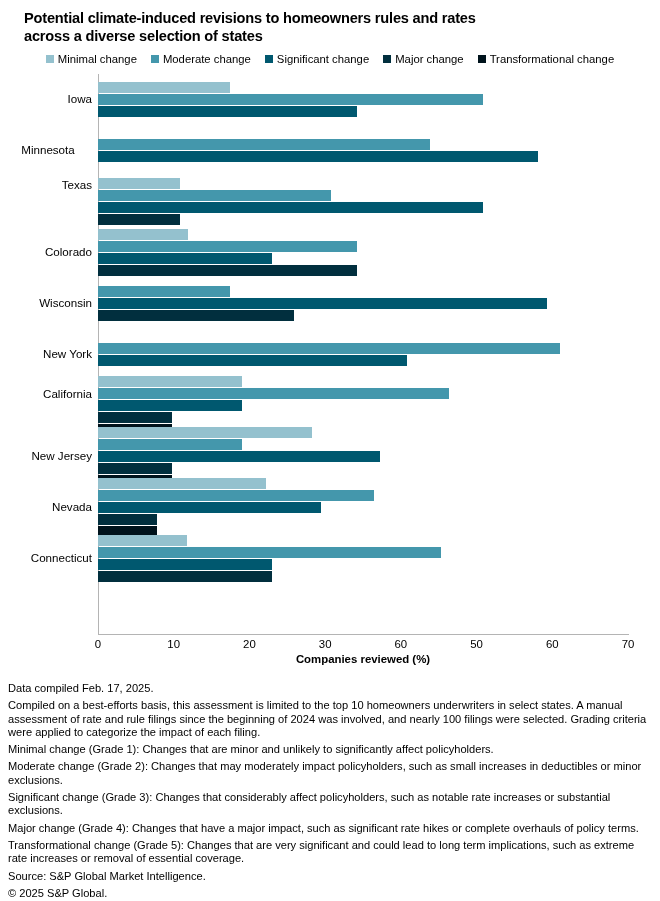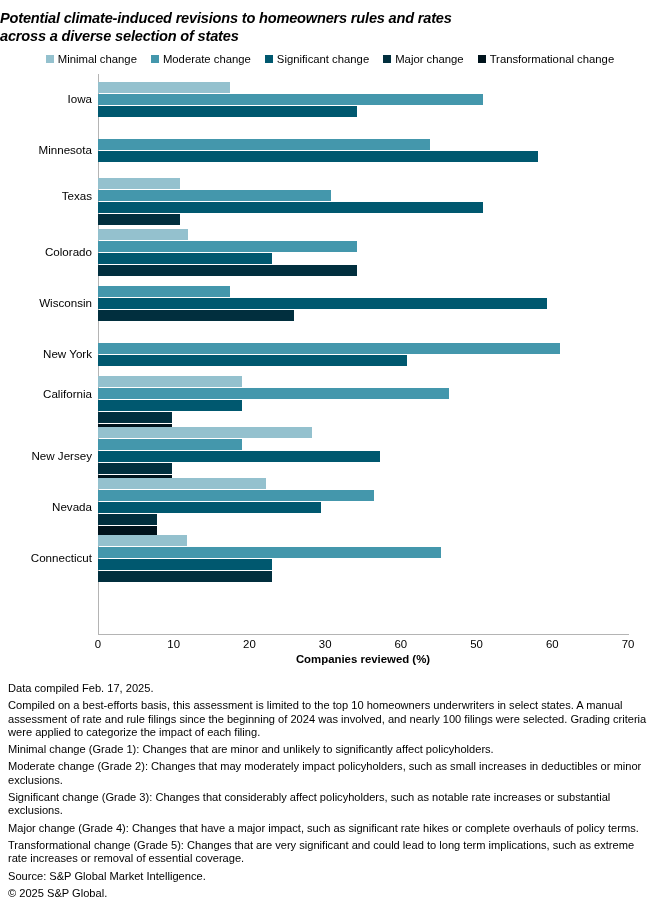--- a/index.html
+++ b/index.html
@@ -10,22 +10,21 @@
   body {
     width: 660px; height: 901px;
     font-family: "Liberation Sans", sans-serif;
     color: #000000;
     overflow: hidden;
     position: relative;
   }
 
   
   .title-block {
-    padding: 9px 8px 0 0;
-    font-style: italic;
+    padding: 9px 8px 0 24px;
   }
   .title-line {
     font-size: 14.6px;
     font-weight: bold;
     line-height: 18px;
     letter-spacing: -0.2px;
     color: #000;
   }
 
   
@@ -199,38 +198,38 @@
       </div>
       <div class="group" style="height: 50.9091px; position: relative;">
         <div style="position: absolute; top: 14.4545px; left: 0px; width: 100%;">
           <div class="bar-row">
             <div class="bar" title="Minnesota – Moderate change: 43.9%" style="width: 332.386px; background: rgb(68, 151, 172);"></div>
           </div>
           <div class="bar-row">
             <div class="bar" title="Minnesota – Significant change: 58.1%" style="width: 439.9px; background: rgb(0, 88, 111);"></div>
           </div>
         </div>
-        <div class="state-label" style="top: 19.4545px;">Minnesota</div>
+        <div class="state-label" style="top: 19.4545px; text-align: center;">Minnesota</div>
       </div>
       <div class="group" style="height: 50.9091px; position: relative;">
         <div style="position: absolute; top: 2.45455px; left: 0px; width: 100%;">
           <div class="bar-row">
             <div class="bar" title="Texas – Minimal change: 10.8%" style="width: 81.7714px; background: rgb(148, 193, 206);"></div>
           </div>
           <div class="bar-row">
             <div class="bar" title="Texas – Moderate change: 30.8%" style="width: 233.2px; background: rgb(68, 151, 172);"></div>
           </div>
           <div class="bar-row">
             <div class="bar" title="Texas – Significant change: 50.8%" style="width: 384.629px; background: rgb(0, 88, 111);"></div>
           </div>
           <div class="bar-row">
             <div class="bar" title="Texas – Major change: 10.8%" style="width: 81.7714px; background: rgb(1, 47, 62);"></div>
           </div>
         </div>
-        <div class="state-label" style="top: 14px;">Texas</div>
+        <div class="state-label" style="top: 3px;">Texas</div>
       </div>
       <div class="group" style="height: 50.9091px; position: relative;">
         <div style="position: absolute; top: 2.45455px; left: 0px; width: 100%;">
           <div class="bar-row">
             <div class="bar" title="Colorado – Minimal change: 11.9%" style="width: 90.1px; background: rgb(148, 193, 206);"></div>
           </div>
           <div class="bar-row">
             <div class="bar" title="Colorado – Moderate change: 34.2%" style="width: 258.943px; background: rgb(68, 151, 172);"></div>
           </div>
           <div class="bar-row">

